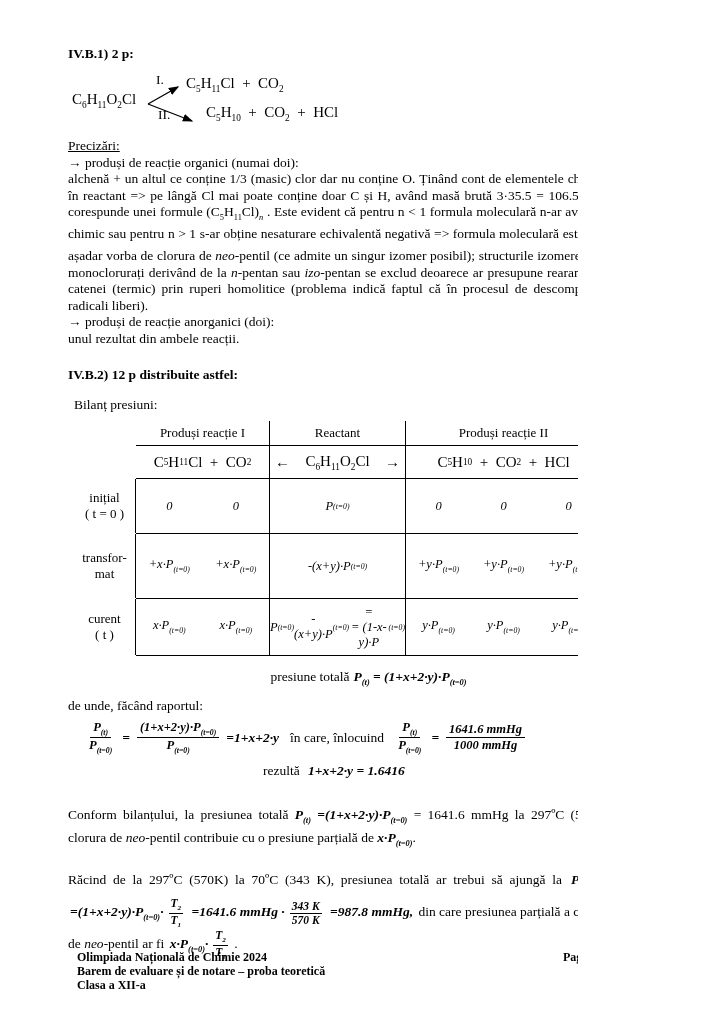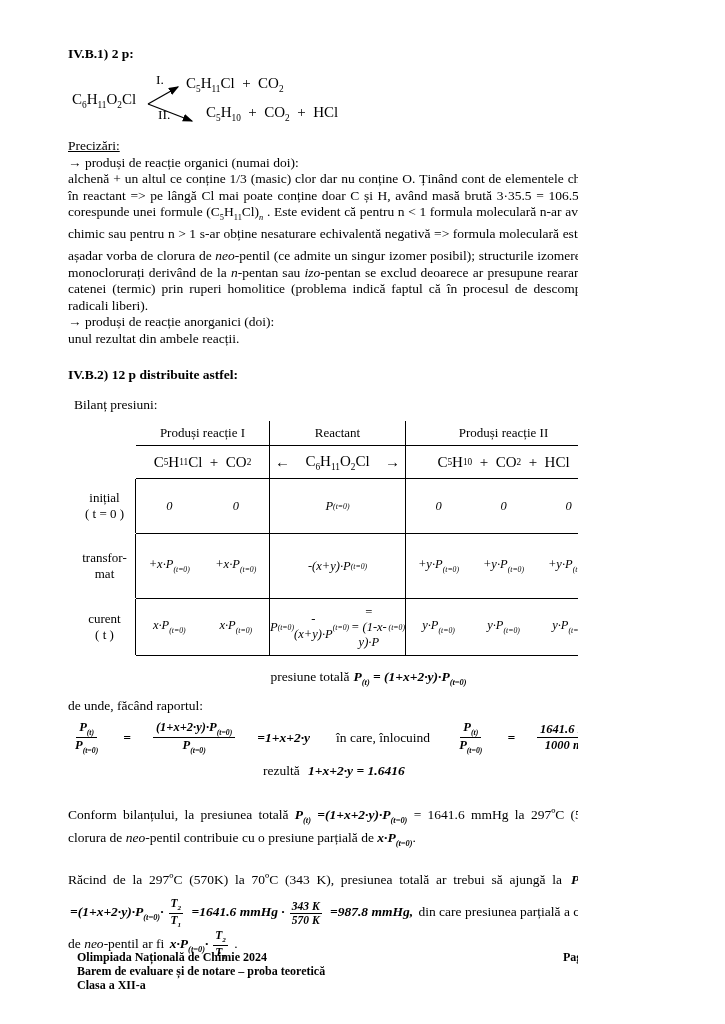--- a/index.html
+++ b/index.html
@@ -49,21 +49,21 @@
   .d2 span,.d3 span{white-space:nowrap;}
   .r1{height:54px;}
   .r2{height:64px;}
   .r3{height:56px;}
   .fr-react{justify-content:space-between;padding:0 5px;}
   .total{grid-column:2/5;height:30px;padding-top:6px;font-size:13.5px;}
   .total em{margin-left:4px;}
 
   
   .eq-intro{margin:6px 0 6px 0;}
-  .eq-line{display:flex;align-items:center;gap:22px;margin-left:4px;font-size:13.5px;}
+  .eq-line{display:flex;align-items:center;gap:7px;margin-left:18px;font-size:13.5px;}
   .frac{display:inline-flex;flex-direction:column;align-items:center;font-size:12.5px;
     line-height:1.2;font-style:italic;font-weight:600;vertical-align:middle;}
   .frac .num{border-bottom:1px solid #000;padding:0 3px;white-space:nowrap;}
   .frac .den{padding:0 3px;white-space:nowrap;}
   .meq{font-style:italic;font-weight:600;white-space:nowrap;}
   .plain{font-style:normal;font-weight:normal;margin:0 4px;white-space:nowrap;}
   .eq-result{margin:8px 0 2px 195px;}
   .eq-result .meq{margin-left:5px;}
 
   .para-block{margin-top:12px;}

